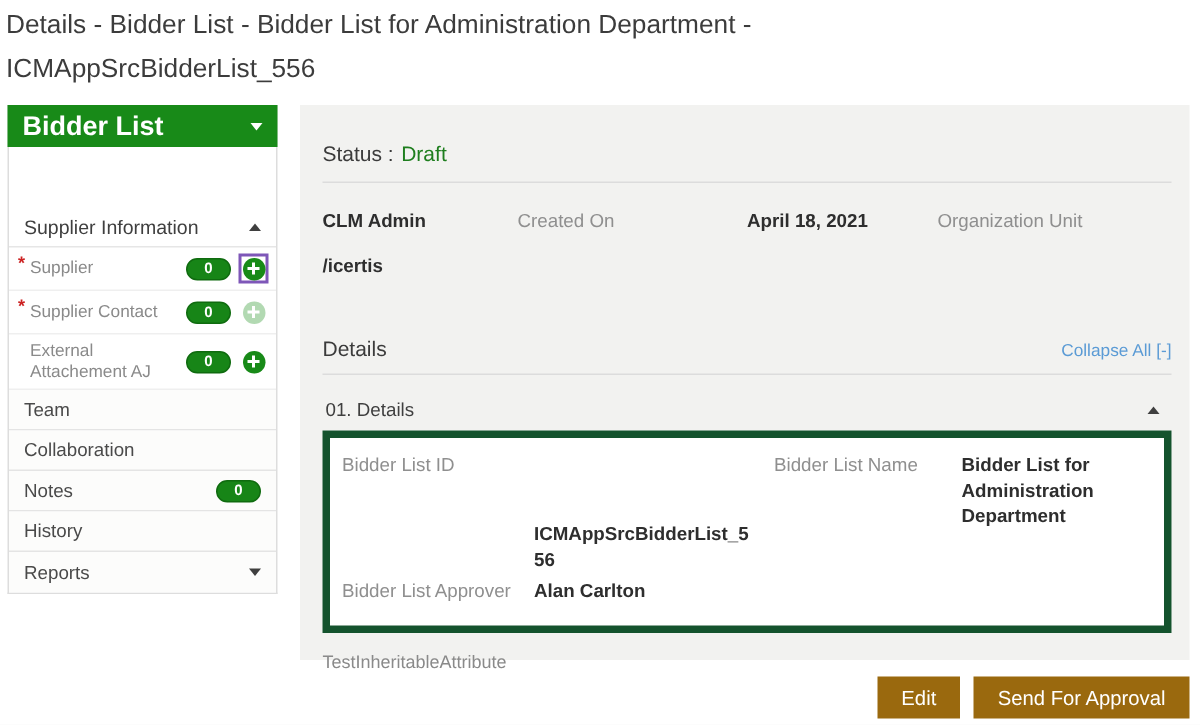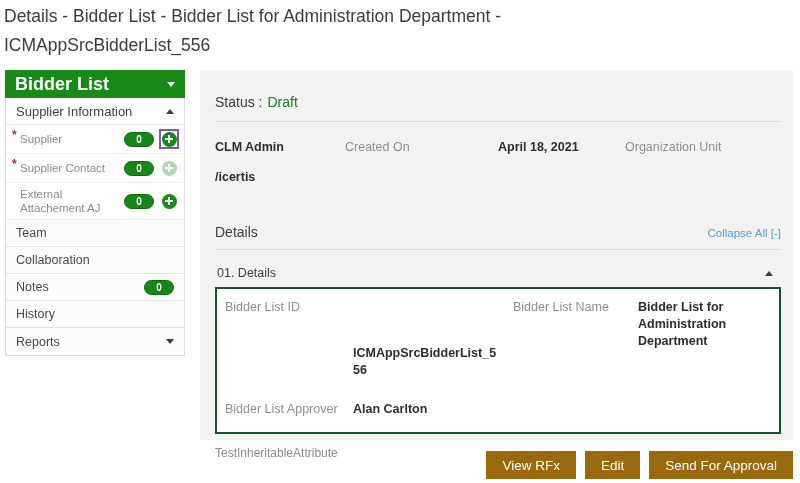--- a/index.html
+++ b/index.html
@@ -10,21 +10,21 @@
     font-size:17.5px; line-height:29px; color:#3c3c3c; }
 
   
   .sidebar { position:absolute; left:5px; top:70px; width:180px;
     border:1px solid #ddd; border-top:none; background:#fff; }
   .side-header { background:#188a18; color:#fff; height:28px; margin:-0px -1px 0 -1px;
     display:flex; align-items:center; justify-content:space-between;
     padding:0 10px; font-size:18px; font-weight:bold; cursor:pointer; }
   .side-section-header { height:27px; display:flex; align-items:center;
     justify-content:space-between; padding:0 10px; font-size:13px; color:#3f3f3f;
-    border-bottom:1px solid #e6e6e6; cursor:pointer; }
+    border-bottom:1px solid #e6e6e6; cursor:pointer;margin-top:40px; }
   .sub-item { position:relative; display:flex; align-items:center;
     padding:4px 5px 4px 14px; border-bottom:1px solid #efefef;
     font-size:11.5px; color:#8a8a8a; min-height:25px; }
   .sub-item .req { position:absolute; left:6px; top:3px; color:#cc2222;
     font-size:12px; font-weight:bold; }
   .sub-item .lbl { flex:1; padding-right:4px; line-height:14px; }
   .pill { background:#178517; border:1px solid #0f6b0f; color:#fff; width:30px;
     height:15px; border-radius:9px; font-size:10px; font-weight:bold;
     text-align:center; line-height:13px; margin-right:5px; flex:none; }
   .plus-wrap { width:20px; height:20px; display:flex; align-items:center;
@@ -59,23 +59,23 @@
   .flabel { color:#8f8f8f; }
   .fvalue { color:#2e2e2e; font-weight:bold; }
   .details-head { margin-top:40px; display:flex; justify-content:space-between;
     align-items:baseline;gap:20px; }
   .details-title { font-size:14px; color:#3b3b3b; }
   .collapse-link { font-size:11.5px; color:#5b9bd5; text-decoration:none;
     cursor:pointer; }
   .accordion { margin-top:9px; display:flex; justify-content:space-between;
     align-items:center; padding:7px 8px 7px 2px; font-size:12.5px; color:#3f3f3f;
     cursor:pointer; }
-  .fields-box { background:#fff; border:2px solid #14532d;
+  .fields-box { background:#fff; border:5px solid #14532d;
     padding:10px 8px 14px 8px; display:grid;
-    grid-template-columns:128px 160px 125px 1fr; row-gap:22px; font-size:12.5px;
+    grid-template-columns:128px 160px 125px 1fr; row-gap:4px; font-size:12.5px;
     line-height:17px; }
   .fields-box .fvalue.wrap-id { word-break:break-all; padding-right:14px;margin-top:46px; }
   .footer-note { margin-top:12px; font-size:12px; color:#8a8a8a; }
 
   
   .actions { position:absolute; right:7px; top:451px; display:flex; gap:9px; }
   .btn { background:#9a690e; color:#fff; border:none; height:28px;
     padding:0 16px; font-size:13.5px; font-family:inherit; cursor:pointer;
     white-space:nowrap; }
 </style>
@@ -177,16 +177,15 @@
     <div class="flabel">Bidder List Approver</div>
     <div class="fvalue">Alan Carlton</div>
     <div></div>
       <div></div>
   </div>
 
   <div class="footer-note">TestInheritableAttribute</div>
 </div>
 
 <div class="actions">
-  <button class="btn">View RFx</button>
   <button class="btn">Edit</button>
   <button class="btn">Send For Approval</button>
 </div>
 
 </body></html>

